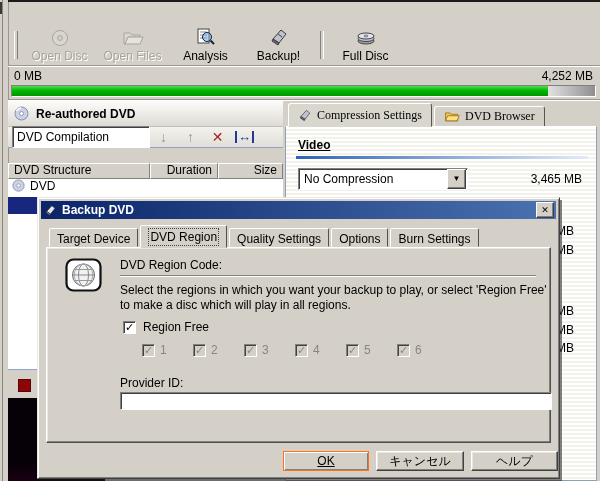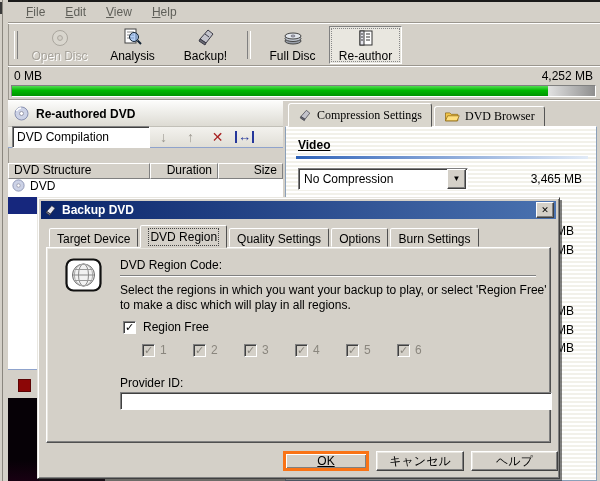--- a/index.html
+++ b/index.html
@@ -115,53 +115,56 @@
   .cb-row{position:absolute;left:76px;top:72px;display:flex;align-items:center;gap:7px;}
   .num-row{position:absolute;left:95px;top:95px;display:flex;}
   .num-item{width:51px;display:flex;align-items:center;gap:5px;color:#8a867e;}
   .provider-label{position:absolute;left:73px;top:128px;}
   .provider-input{position:absolute;left:73px;top:144px;width:424px;height:16px;background:#fff;
                   border:1px solid;border-color:#808080 #fff #fff #808080;box-shadow:inset 1px 1px 0 #404040;
                   font-family:inherit;font-size:12px;padding:0 3px;}
   .dbtn{position:absolute;bottom:7px;height:20px;background:#d4d0c8;font-size:12px;box-sizing:border-box;
         border:1px solid;border-color:#fff #404040 #404040 #fff;
         box-shadow:inset -1px -1px 0 #808080,inset 1px 1px 0 #e9e7e1;display:grid;place-items:center;}
-  .dbtn.default{border:3px solid #f97316;box-shadow:inset 1px 1px 0 #fff,inset -1px -1px 0 #808080;text-decoration:underline;}
+  .dbtn.default{border:1px solid #f97316;box-shadow:inset 1px 1px 0 #fff,inset -1px -1px 0 #808080;text-decoration:underline;}
   .btn-ok{left:245px;width:86px;}
   .btn-cancel{left:338px;width:88px;}
   .btn-help{left:433px;width:87px;}
 </style>
 </head>
 <body>
 
 <div id="app">
 
   <div class="edge-strip">
     <div class="edge-line"></div>
     <div class="edge-mark"></div>
   </div>
   <div class="top-sliver"></div>
 
-  <div class="menubar">
-    <span class="menu-item">File</span>
-    <span class="menu-item">Edit</span>
-    <span class="menu-item">View</span>
-    <span class="menu-item">Help</span>
-  </div>
 
   <div class="toolbar">
     <div class="grip"></div>
     <div class="tbtn disabled">
       <span class="ticon">
         <svg width="20" height="18" viewBox="0 0 20 18">
             <circle cx="10" cy="9" r="7.5" fill="#d9d6ce" stroke="#aaa69e"></circle>
             <circle cx="10" cy="9" r="2.4" fill="#d4d0c8" stroke="#aaa69e"></circle>
           </svg>
       </span>
       <span class="lbl">Open Disc</span>
+    </div>
+    <div class="tbtn disabled">
+      <span class="ticon">
+        <svg width="22" height="18" viewBox="0 0 22 18">
+            <path d="M2 15 L2 4 L8 4 L10 6 L18 6 L18 8 L6 8 L3 15 Z" fill="#dbd8d0" stroke="#aaa69e"></path>
+            <path d="M3 15 L6 8 L21 8 L18 15 Z" fill="#e6e3db" stroke="#aaa69e"></path>
+          </svg>
+      </span>
+      <span class="lbl">Open Files</span>
     </div>
     <div class="tbtn">
       <span class="ticon">
         <svg width="20" height="19" viewBox="0 0 20 19">
             <rect x="2" y="1" width="11" height="14" fill="#fff" stroke="#444"></rect>
             <line x1="4" y1="4" x2="11" y2="4" stroke="#888"></line>
             <line x1="4" y1="7" x2="11" y2="7" stroke="#888"></line>
             <line x1="4" y1="10" x2="11" y2="10" stroke="#888"></line>
             <circle cx="11" cy="9" r="4.5" fill="rgba(120,170,240,.55)" stroke="#123"></circle>
             <line x1="14.5" y1="12.5" x2="18" y2="16" stroke="#123" stroke-width="2"></line>
@@ -183,35 +186,20 @@
     <div class="tbtn">
       <span class="ticon">
         <svg width="22" height="18" viewBox="0 0 22 18">
             <ellipse cx="11" cy="12" rx="8" ry="3" fill="#9aa0aa" stroke="#444"></ellipse>
             <ellipse cx="11" cy="9.5" rx="8" ry="3" fill="#c0c6d0" stroke="#444"></ellipse>
             <ellipse cx="11" cy="7" rx="8" ry="3" fill="#e2e6ec" stroke="#444"></ellipse>
             <ellipse cx="11" cy="7" rx="2" ry="0.9" fill="#fff" stroke="#667"></ellipse>
           </svg>
       </span>
       <span class="lbl">Full Disc</span>
-    </div>
-    <div class="tbtn pressed">
-      <span class="ticon">
-        <svg width="18" height="18" viewBox="0 0 18 18">
-            <rect x="3" y="2" width="12" height="14" fill="#fff" stroke="#333"></rect>
-            <rect x="3" y="2" width="4" height="14" fill="#e6e6ee" stroke="#333"></rect>
-            <line x1="4" y1="5" x2="6" y2="5" stroke="#333"></line>
-            <line x1="4" y1="8" x2="6" y2="8" stroke="#333"></line>
-            <line x1="4" y1="11" x2="6" y2="11" stroke="#333"></line>
-            <line x1="9" y1="5" x2="13" y2="5" stroke="#333"></line>
-            <line x1="9" y1="8" x2="13" y2="8" stroke="#333"></line>
-            <line x1="9" y1="11" x2="13" y2="11" stroke="#333"></line>
-          </svg>
-      </span>
-      <span class="lbl">Re-author</span>
     </div>
   </div>
 
   <div class="cap-row">
     <span class="cap-start">0 MB</span>
     <span class="cap-end">4,252 MB</span>
   </div>
   <div class="cap-bar">
     <div class="cap-fill" style="width:92%"></div>
     <div class="cap-rest"></div>

